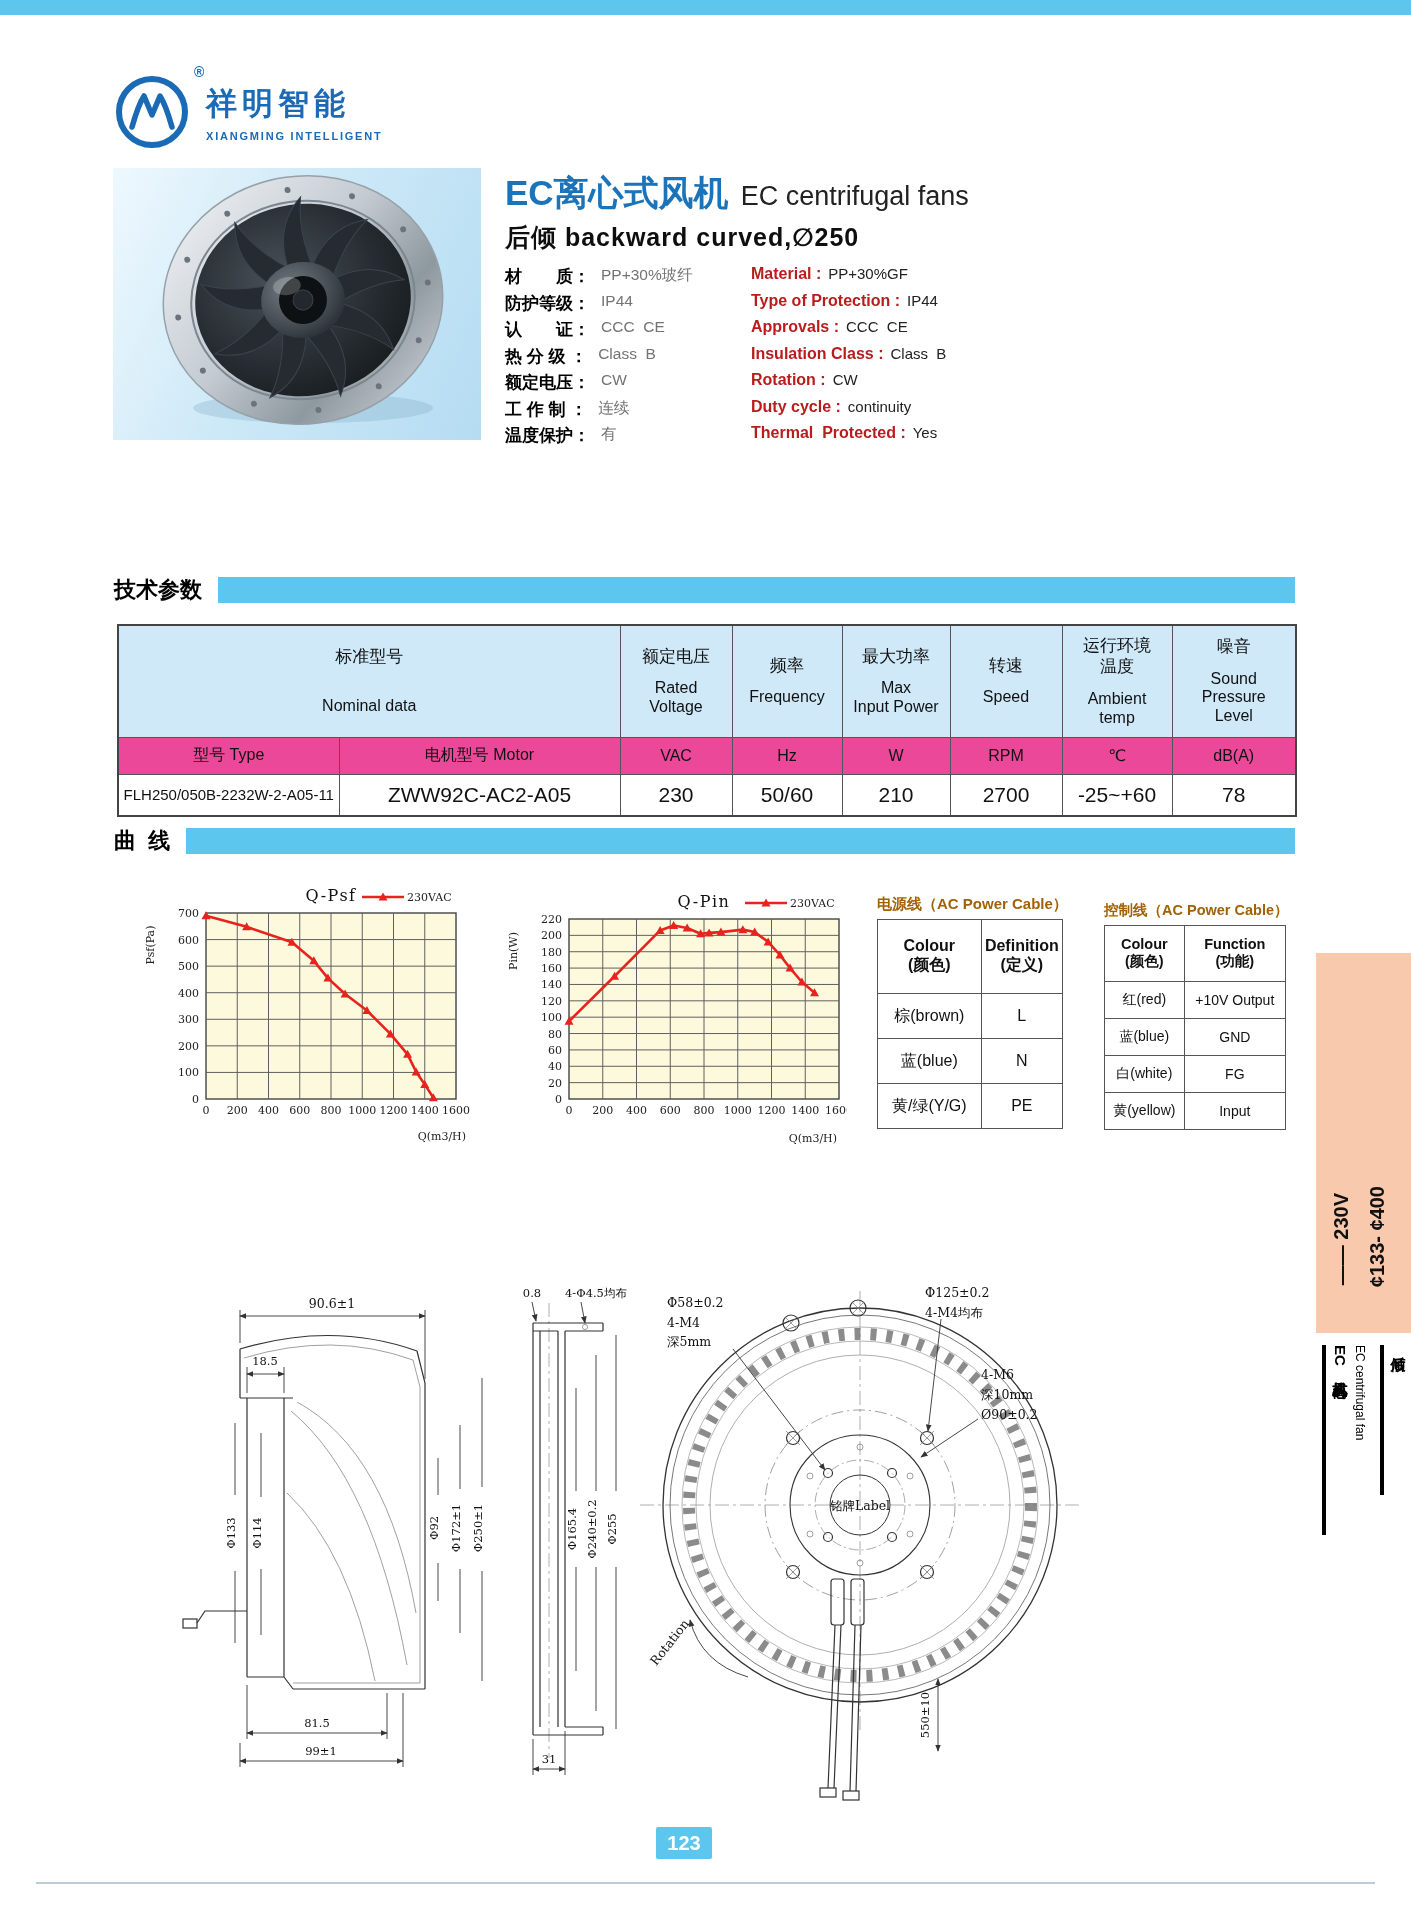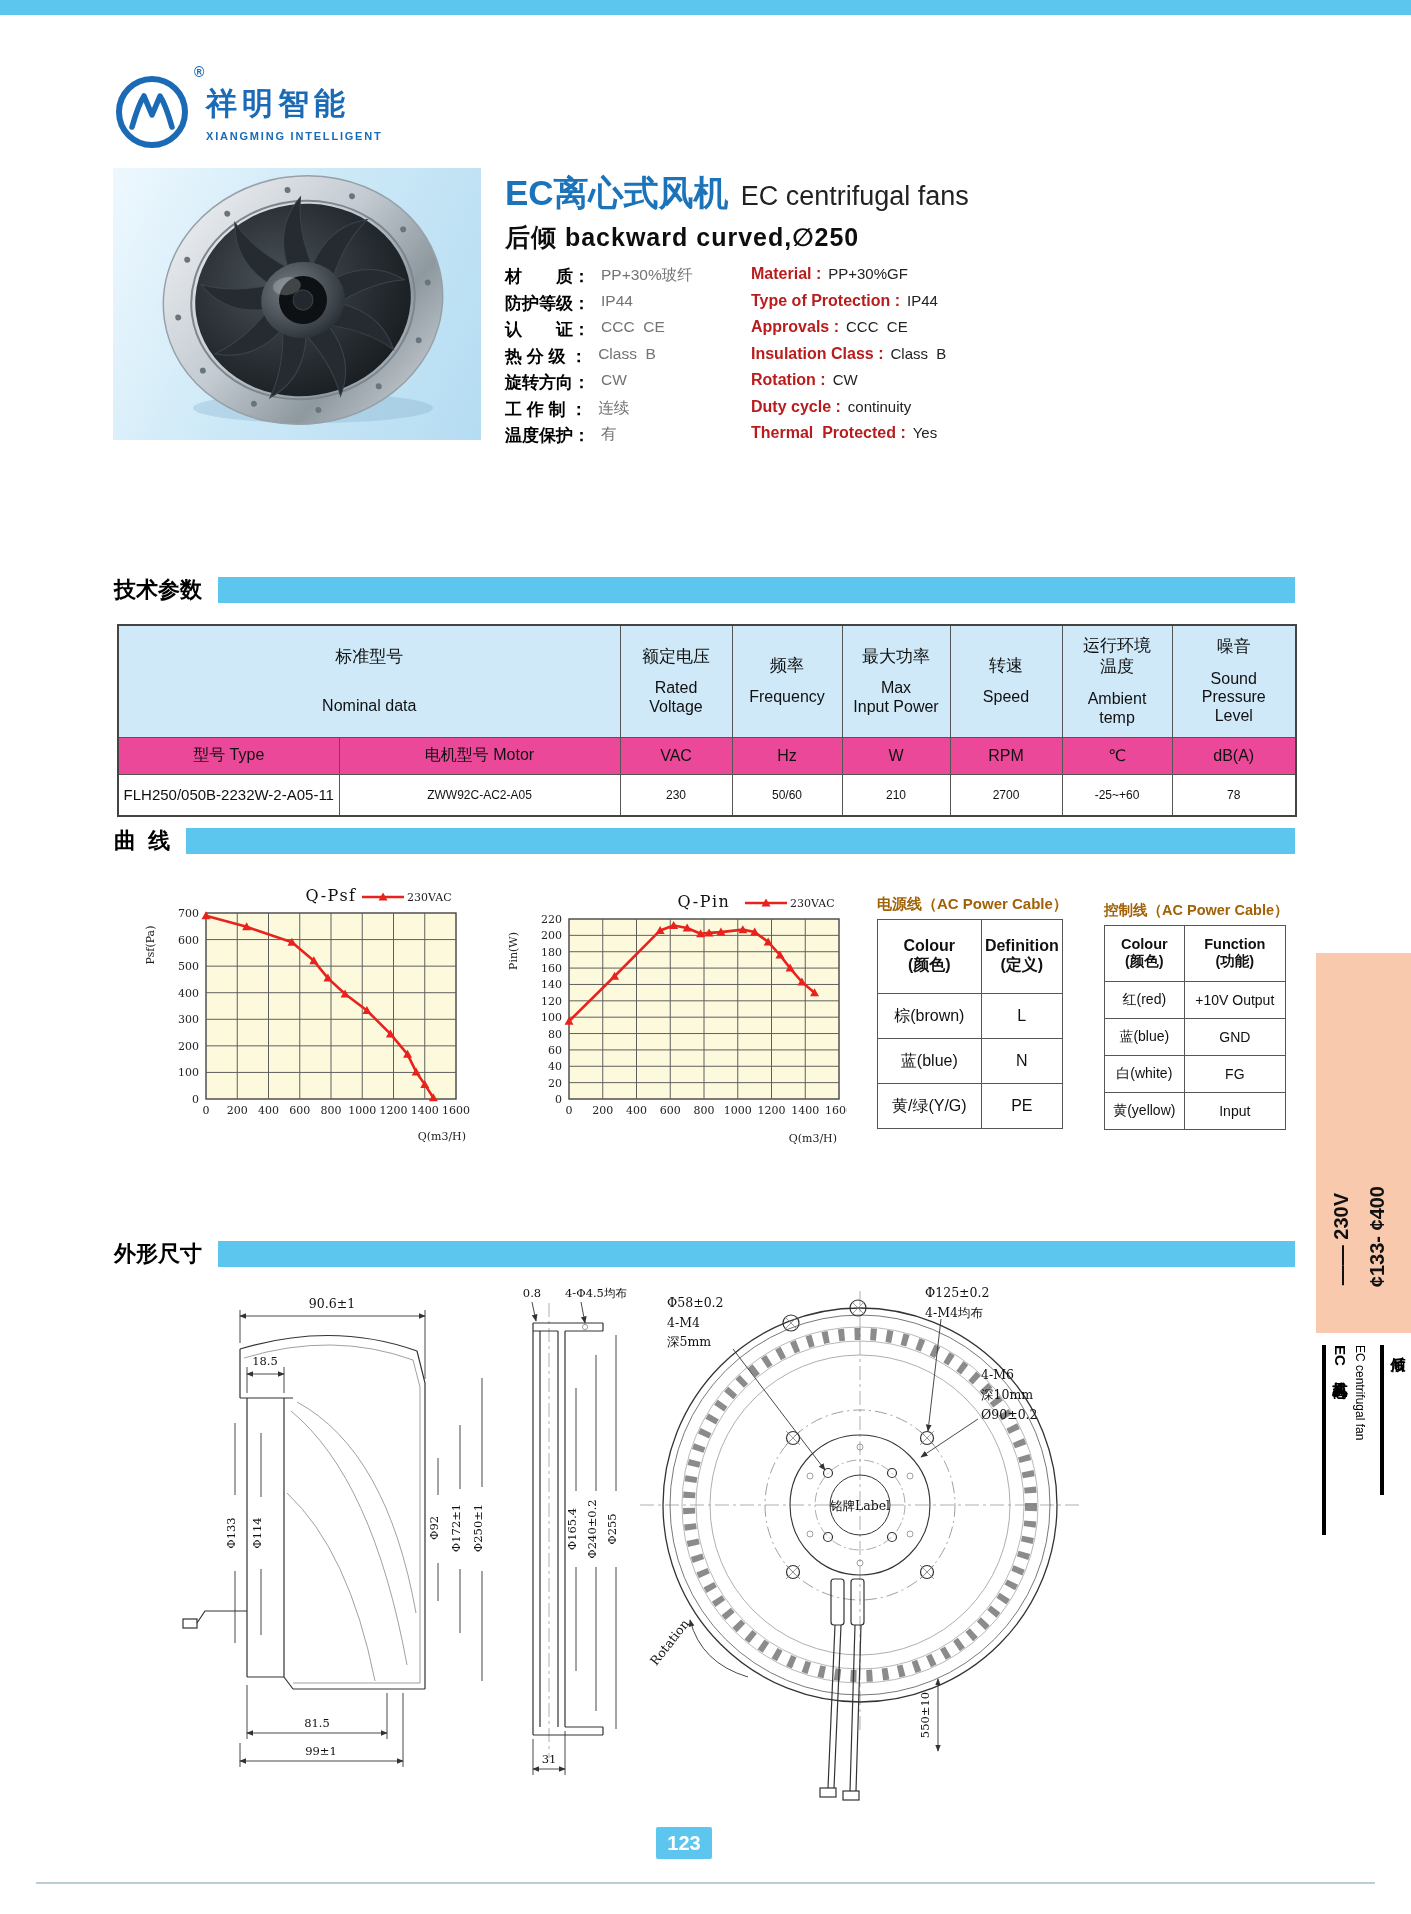--- a/index.html
+++ b/index.html
@@ -34,21 +34,21 @@
   
   .secbar{position:absolute;left:114px;width:1181px;height:27px;display:flex;align-items:center}
   .sec-title{font-size:22px;font-weight:bold;color:#000;white-space:pre;margin-right:16px}
   .sec-rule{flex:1;height:26px;background:#5cc6ef}
 
   
   .tech-table{position:absolute;left:117px;top:624px;width:1178px;border-collapse:collapse;table-layout:fixed;border:2px solid #444}
   .tech-table td{border:1px solid #555;text-align:center;vertical-align:middle;color:#111}
   .tech-table .h1 td{background:#cfe9f8;height:112px}
   .tech-table .h2 td{background:#ec4899;height:37px;font-size:16px}
-  .tech-table .dr td{background:#fff;height:42px;font-size:12px}
+  .tech-table .dr td{background:#fff;height:42px;font-size:21px}
   .cc{white-space:pre-line;font-size:17px;line-height:1.25}
   .ce{white-space:pre-line;font-size:16px;line-height:1.18;margin-top:12px}
   .gap .ce{margin-top:30px}
 
   
   .chart{position:absolute}
   .chart .tick{font:11px "DejaVu Serif",serif;fill:#222}
   .chart .ctitle{font:16px "DejaVu Serif",serif;fill:#111;letter-spacing:1.5px}
 
   
@@ -181,21 +181,21 @@
           </div>
         <div class="spec-row">
             <span class="sl">认　　证：</span>
             <span class="sv">CCC  CE</span>
           </div>
         <div class="spec-row">
             <span class="sl">热 分 级 ：</span>
             <span class="sv">Class  B</span>
           </div>
         <div class="spec-row">
-            <span class="sl">旋转方向：</span>
+            <span class="sl">额定电压：</span>
             <span class="sv">CW</span>
           </div>
         <div class="spec-row">
             <span class="sl">工 作 制 ：</span>
             <span class="sv">连续</span>
           </div>
         <div class="spec-row">
             <span class="sl">温度保护：</span>
             <span class="sv">有</span>
           </div>
@@ -487,24 +487,20 @@
             <td>FG</td>
           </tr>
         <tr>
             <td>黄(yellow)</td>
             <td>Input</td>
           </tr>
       </tbody>
     </table>
   </div>
 
-  <div class="secbar" style="top:1240px">
-    <span class="sec-title">外形尺寸</span>
-    <span class="sec-rule"></span>
-  </div>
 
   <svg class="dims-svg" width="1165" height="530" viewBox="0 0 1165 530">
     <defs>
       <marker id="ar" viewBox="0 0 10 10" refX="9" refY="5" markerWidth="8" markerHeight="8" orient="auto-start-reverse">
         <path d="M0,1 L10,5 L0,9 z" fill="#333"></path>
       </marker>
     </defs>
 
     <g>
       <path class="dl" d="M 105,66 Q 198,38 282,68"></path>

